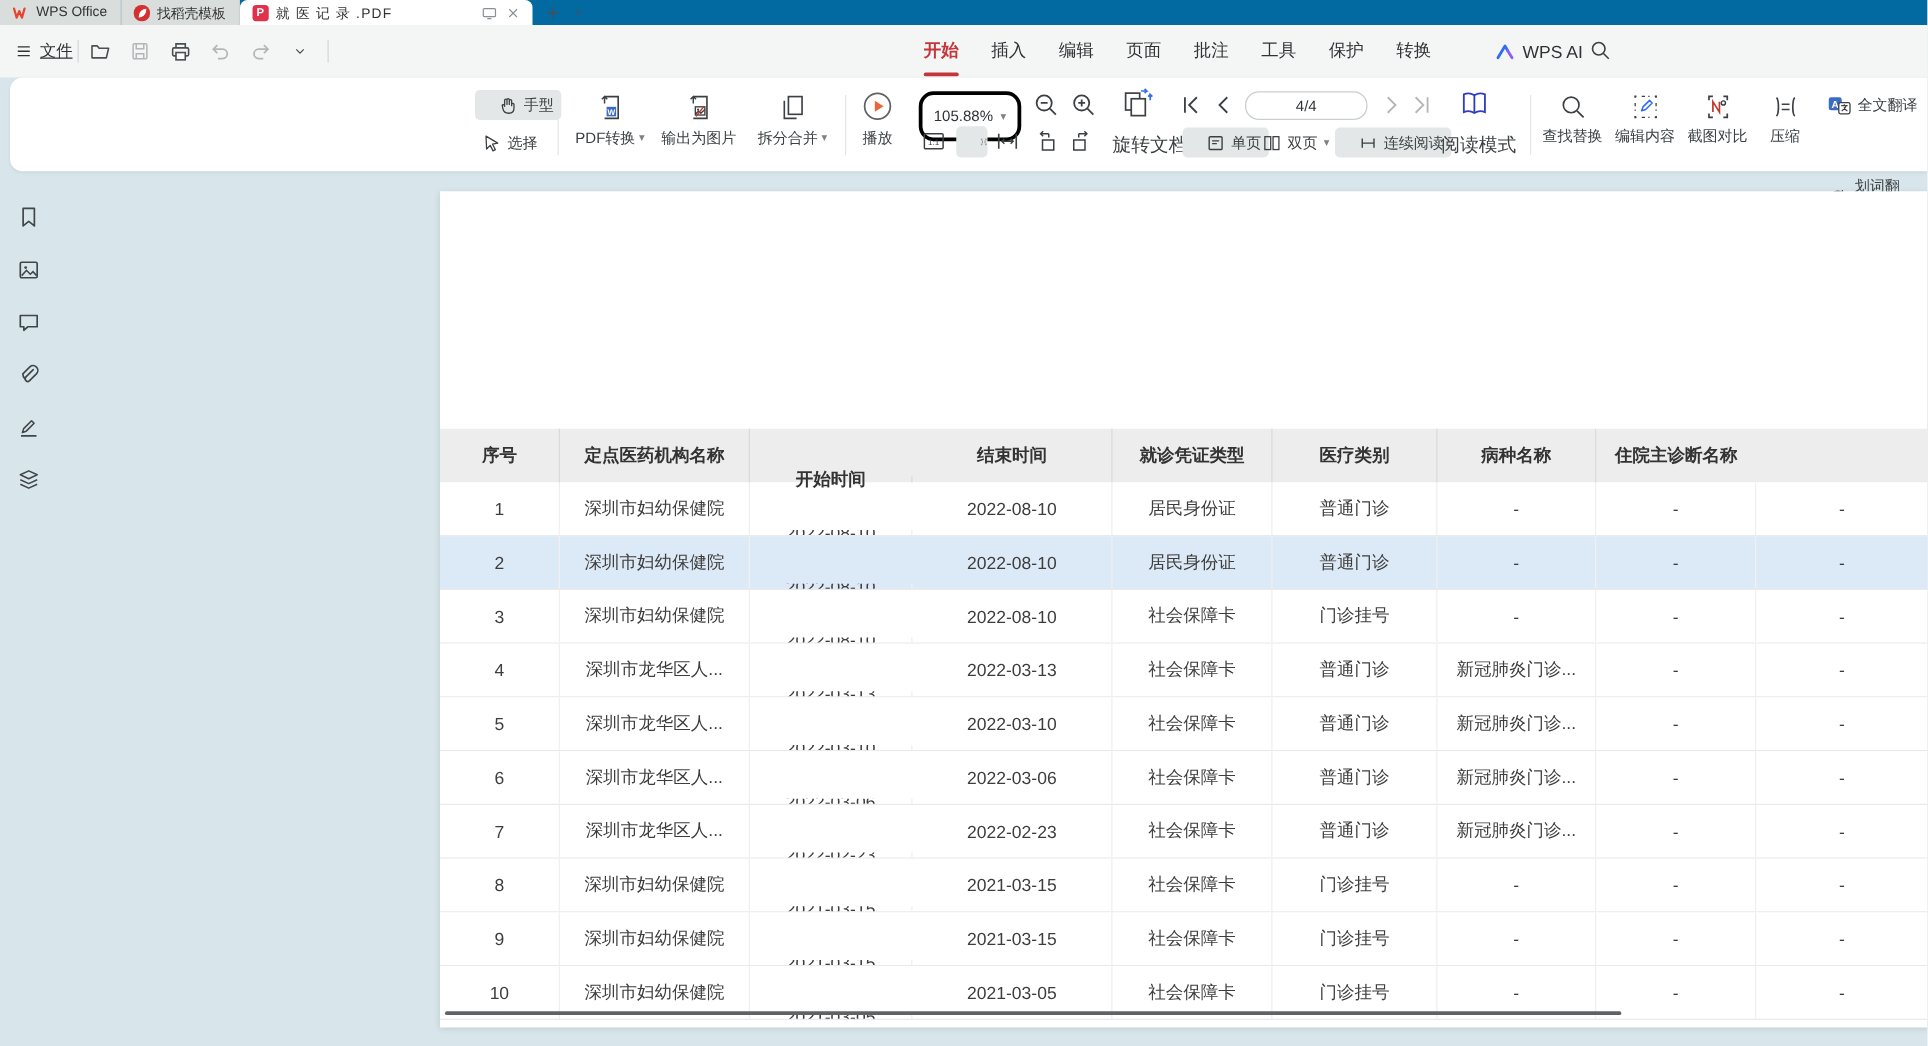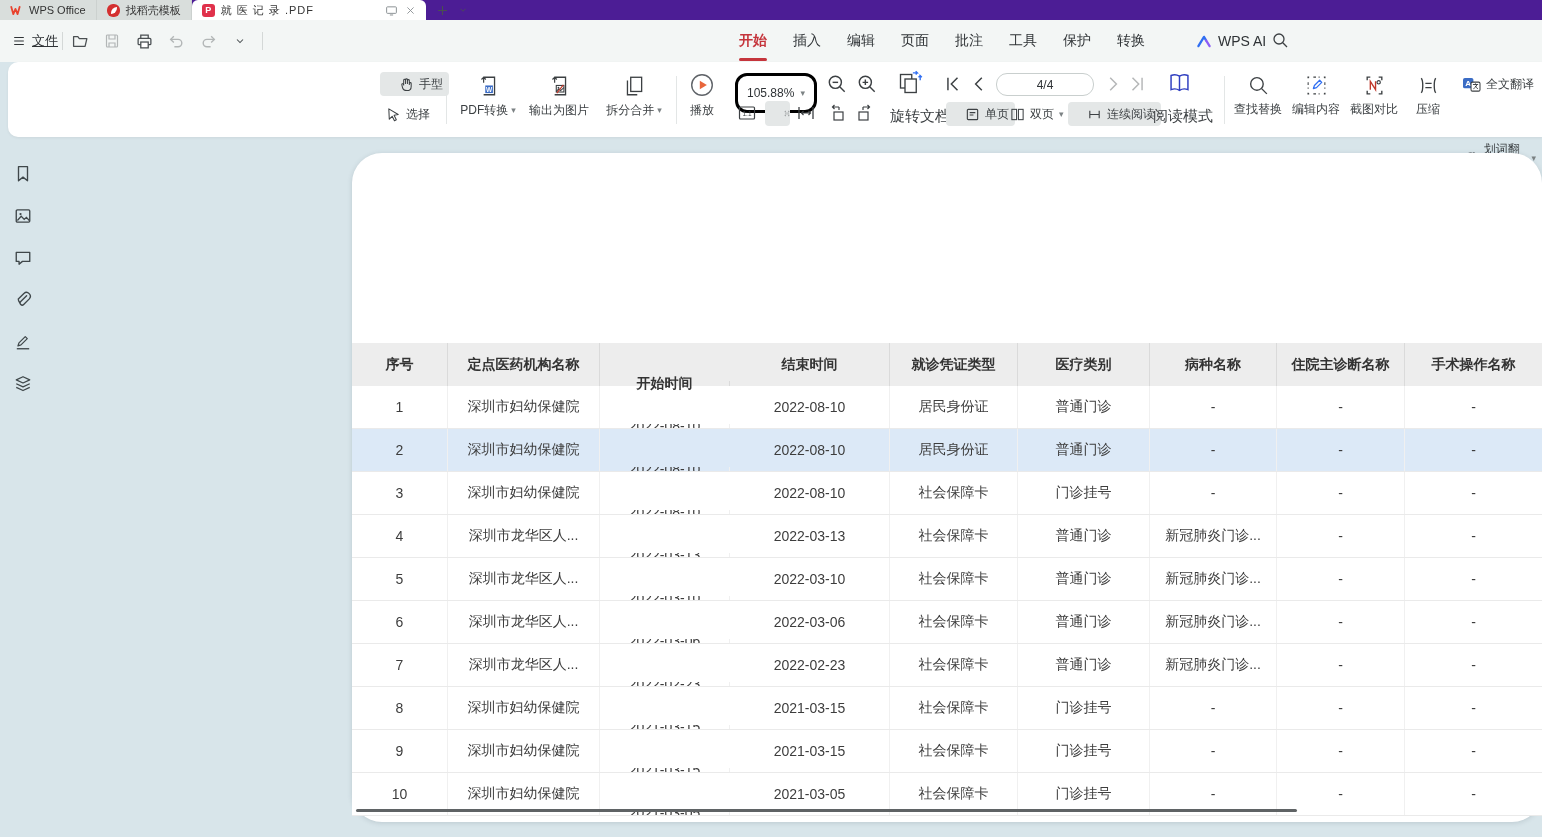--- a/index.html
+++ b/index.html
@@ -1,21 +1,21 @@
 <!DOCTYPE html>
 <html><head>
 <meta charset="utf-8">
 <style>
   * { margin:0; padding:0; box-sizing:border-box; }
   html,body { width:1542px; height:837px; overflow:hidden; }
   body { font-family:"Liberation Sans","DejaVu Sans",sans-serif; background:#d8e5ea; position:relative; color:#3c4043; }
   svg { display:block; }
 
   
-  .tabbar { position:absolute; top:0; left:0; right:0; height:20px; background:#4c1d95; display:flex; align-items:stretch; }
+  .tabbar { position:absolute; top:0; left:0; right:0; height:20px; background:#0369a1; display:flex; align-items:stretch; }
   .wtab { display:flex; align-items:center; gap:6px; padding:0 10px; font-size:11px; color:#333; cursor:default; }
   .wtab.inactive { background:#d9dedc; border-right:1px solid #ccd1cf; }
   .wtab.active { background:#ffffff; border-radius:6px 6px 0 0; min-width:234px; }
   .wtab .title { letter-spacing:1px; }
   .wtab .winicons { display:flex; align-items:center; gap:7px; margin-left:auto; }
   .newtab-area { display:flex; align-items:center; gap:9px; padding:0 10px; }
 
   
   .menubar { position:absolute; top:20px; left:0; right:0; height:42px; background:#f3f6f5; }
   .file-group { position:absolute; left:12px; top:0; height:42px; display:flex; align-items:center; gap:6px; font-size:13px; color:#2f3336;text-decoration:underline; }
@@ -40,21 +40,21 @@
   .combo { display:flex; align-items:center; justify-content:space-between; border:3px solid #000000; border-radius:12px; height:40px; padding:0 9px; font-size:12px; color:#2f3336; }
   .pagebox { display:flex; align-items:center; justify-content:center; border:1px solid #c9cfce; border-radius:11px; height:23px; width:98px; font-size:12px; color:#2f3336; }
   .chev { color:#7c8284; font-size:9px; line-height:1; }
   .iconbtn { display:flex; align-items:center; justify-content:center; border-radius:4px; }
 
   
   .content { position:absolute; top:137px; left:0; right:0; bottom:0; }
   .side-panel { position:absolute; left:0; top:0; width:45px; bottom:0; display:flex; flex-direction:column; align-items:center; padding-top:26px; gap:20px; }
   .sicon { width:22px; height:22px; display:flex; align-items:center; justify-content:center; }
 
-  .page { position:absolute; left:352px; top:16px; width:1190px; height:669px; background:#ffffff; box-shadow:0 1px 5px rgba(60,80,90,.18);border-radius:30px; }
+  .page { position:absolute; left:352px; top:16px; width:1190px; height:669px; background:#ffffff; box-shadow:0 1px 5px rgba(60,80,90,.18); }
   .rtable { position:absolute; left:0; top:190px; width:1190px; }
   .thead { display:flex; height:43px; background:#ededed; }
   .hcell { display:flex; align-items:center; justify-content:center; font-size:14px; font-weight:bold; color:#333; border-right:1px solid #dadada; }
   .hcell:last-child { border-right:none; }
   .trow { display:flex; height:43px; border-bottom:1px solid #eaeaea; background:#fff; }
   .trow.hl { background:#dce9f7; }
   .tcell { display:flex; align-items:center; justify-content:center; font-size:14px; color:#3d3d3d; border-right:1px solid #f0f0f0; overflow:hidden; white-space:nowrap; }
   .tcell:last-child { border-right:none; }
   .c0{width:96px;} .c1{width:152px;} .c2{width:130px;margin-top:38px;} .c3{width:160px;} .c4{width:128px;}
   .c5{width:132px;} .c6{width:127px;} .c7{width:128px;} .c8{width:137px;}
@@ -447,21 +447,20 @@
     <div class="rtable">
       <div class="thead">
           <div class="hcell c0">序号</div>
           <div class="hcell c1">定点医药机构名称</div>
           <div class="hcell c2">开始时间</div>
           <div class="hcell c3">结束时间</div>
           <div class="hcell c4">就诊凭证类型</div>
           <div class="hcell c5">医疗类别</div>
           <div class="hcell c6">病种名称</div>
           <div class="hcell c7">住院主诊断名称</div>
-          <div class="hcell c8">手术操作名称</div>
         </div>
       <div>
           <div class="trow">
             <div class="tcell c0">1</div>
             <div class="tcell c1">深圳市妇幼保健院</div>
             <div class="tcell c2">2022-08-10</div>
             <div class="tcell c3">2022-08-10</div>
             <div class="tcell c4">居民身份证</div>
             <div class="tcell c5">普通门诊</div>
             <div class="tcell c6">-</div>

